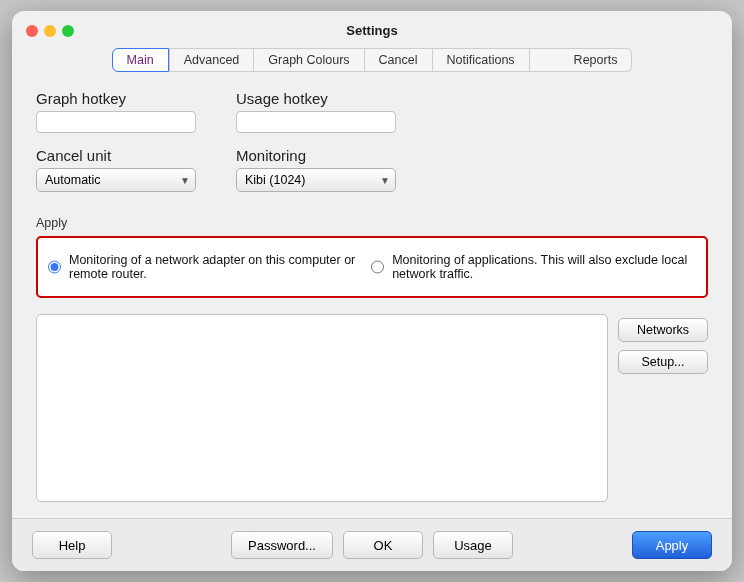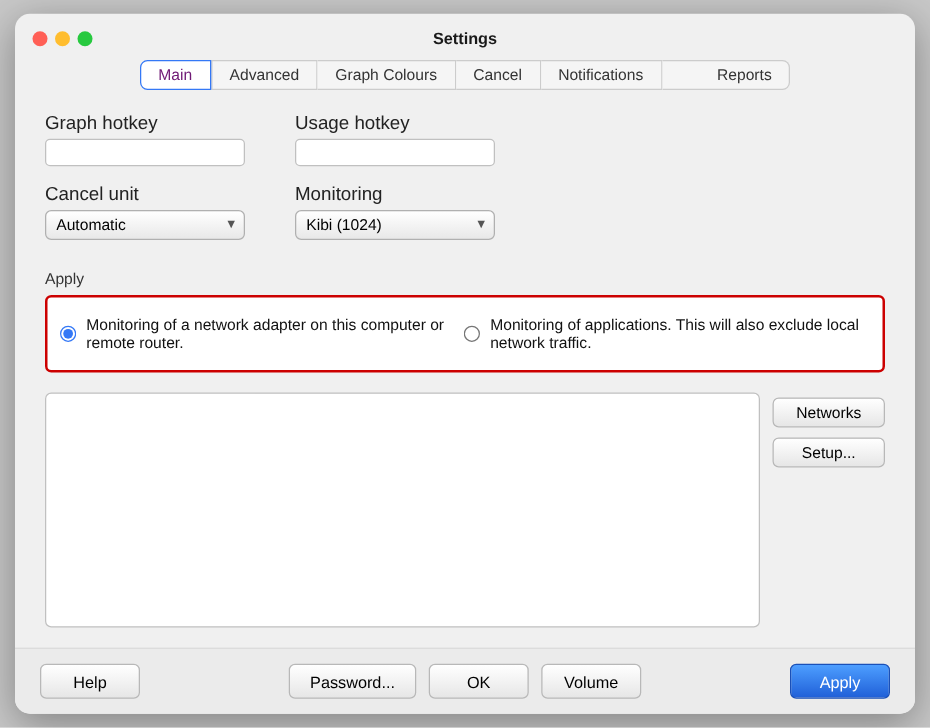--- a/index.html
+++ b/index.html
@@ -310,19 +310,19 @@
     </div>
   </div>
 
   <div class="footer">
     <div class="footer-left">
       <button class="footer-btn">Help</button>
     </div>
     <div class="footer-center">
       <button class="footer-btn">Password...</button>
       <button class="footer-btn">OK</button>
-      <button class="footer-btn">Volume</button>
+      <button class="footer-btn">Usage</button>
     </div>
     <div class="footer-right">
       <button class="footer-btn primary">Apply</button>
     </div>
   </div>
 </div>
 
 </body></html>

